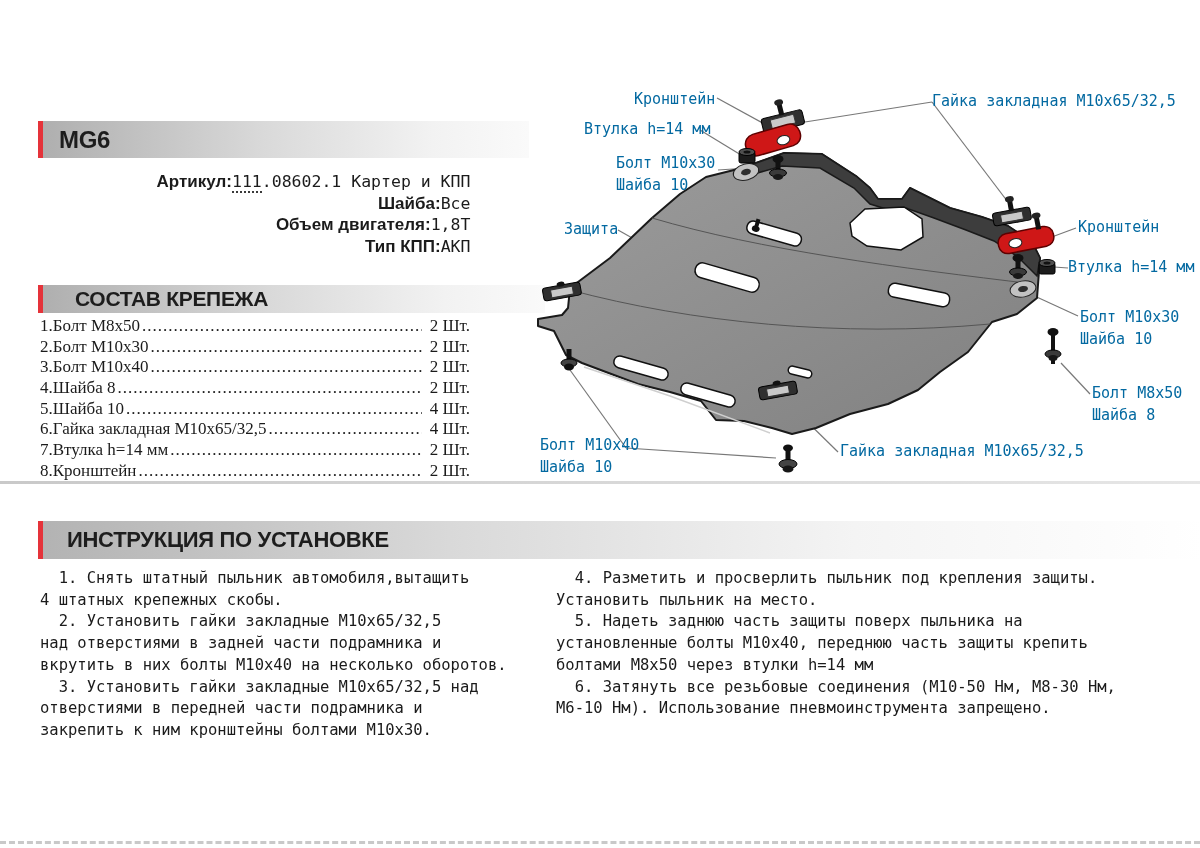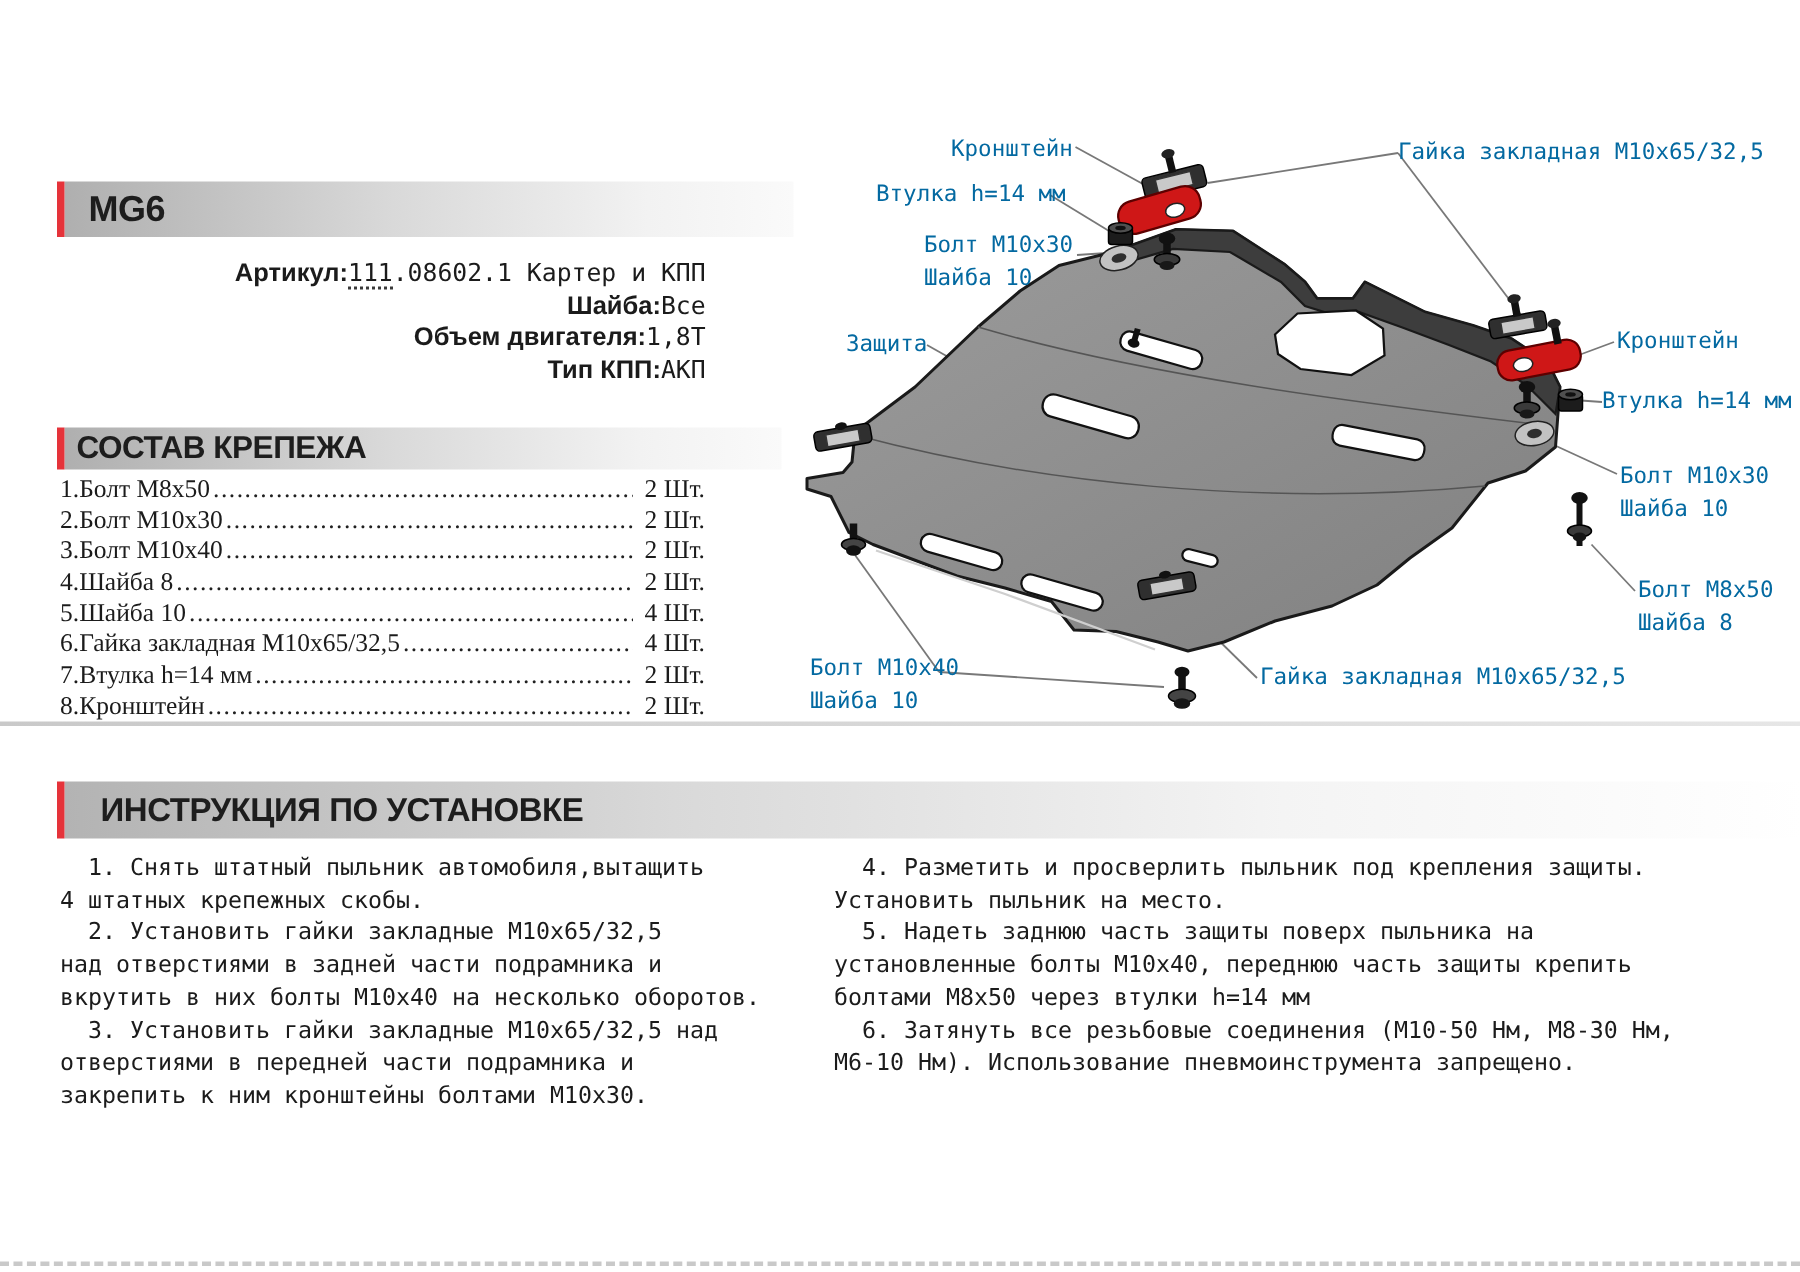--- a/index.html
+++ b/index.html
@@ -9,21 +9,21 @@
   }
   
   .bar{
     position:absolute;display:flex;align-items:center;
     border-left:5px solid #e5333a;
     background:linear-gradient(90deg,#afafaf 0%,#d9d9d9 45%,#f2f2f2 80%,#fafafa 100%);
     font-family:"Liberation Sans", sans-serif;font-weight:bold;color:#1d1d1d;
     letter-spacing:-0.3px;
   }
   .bar-mg6{left:38px;top:121px;width:470px;height:37px;font-size:24px;padding-left:16px;}
-  .bar-hw{left:38px;top:285px;width:470px;height:28px;font-size:21px;padding-left:8px;}
+  .bar-hw{left:38px;top:285px;width:470px;height:28px;font-size:21px;padding-left:32px;}
   .bar-instr{left:38px;top:521px;width:1136px;height:38px;font-size:22px;padding-left:24px;
     background:linear-gradient(90deg,#b3b3b3 0%,#d9d9d9 35%,#f4f4f4 70%,#ffffff 100%);}
   
   .specs{position:absolute;left:50px;top:171px;}
   .spec-row{line-height:21.5px;font-size:16.5px;white-space:nowrap;text-align:right;}
   .spec-label{display:inline-block;width:182px;font-family:"Liberation Sans",sans-serif;
     font-weight:bold;font-size:17px;}
   .u-dotted{border-bottom:2px dotted #3a3a3a;}
   
   .hw-list{position:absolute;left:40px;top:316px;width:430px;font-family:Liberation Serif, serif;}

